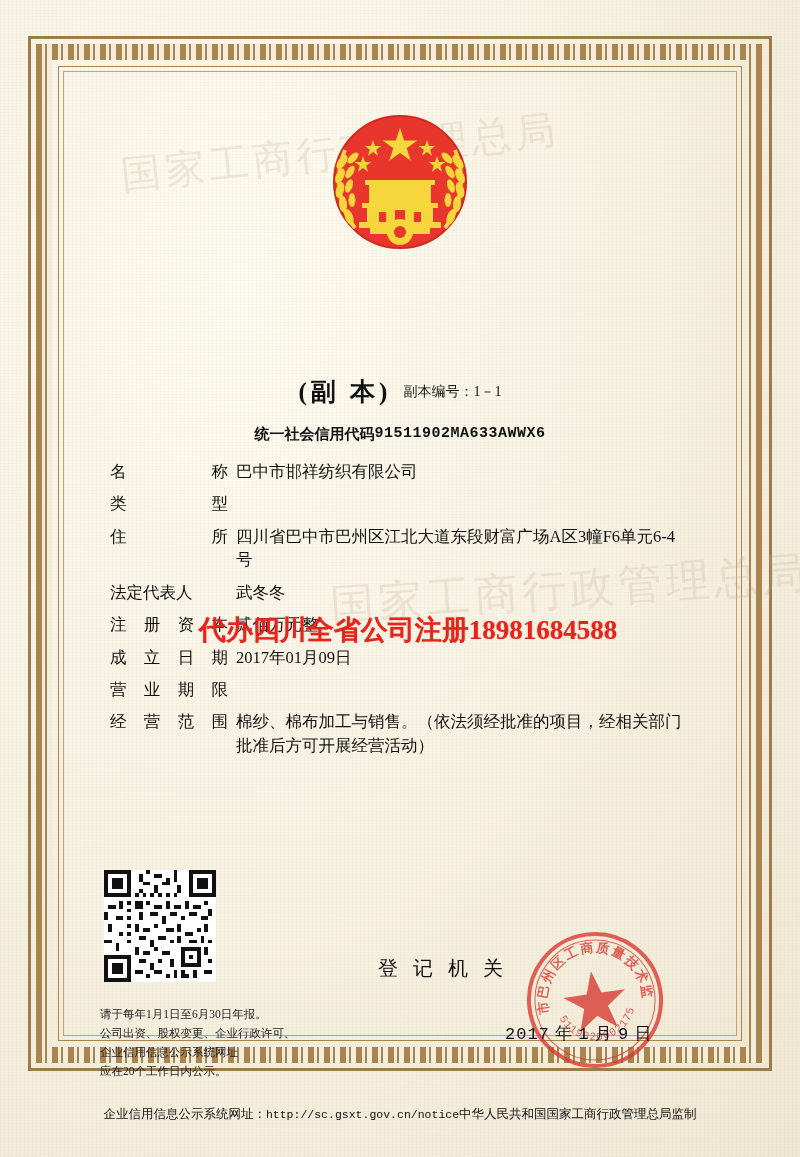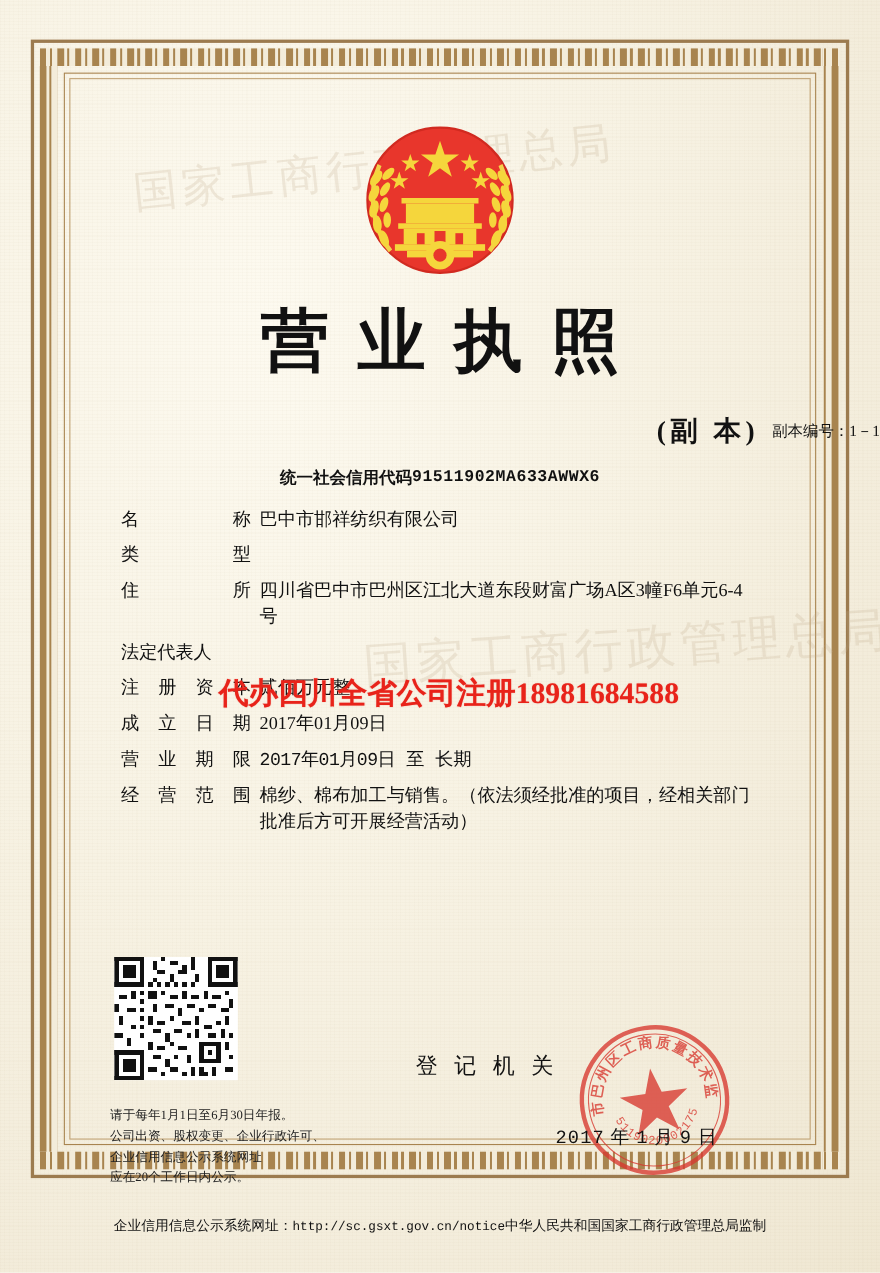--- a/index.html
+++ b/index.html
@@ -94,21 +94,21 @@
     font-weight: bold;
     font-size: 62px;
     letter-spacing: 26px;
     text-indent: 26px;
     color: #111;
   }
   .subtitle-row {
     position: absolute;
     left: 0; right: 0;
     top: 375px;
-    text-align: right;
+    text-align: center;
     color: #111;
   }
   .subtitle {
     font-family: "Liberation Serif", serif;
     font-size: 25px;
     letter-spacing: 4px;
     font-weight: bold;
   }
   .copy-no {
     font-size: 14px;
@@ -320,21 +320,20 @@
 
         <g fill="#f5d63c">
           <circle cx="85" cy="122" r="13"></circle>
           <rect x="55" y="118" width="60" height="6"></rect>
         </g>
         <circle cx="85" cy="122" r="6" fill="#e8362c"></circle>
       </g>
     </svg>
   </div>
 
-  <div class="title">营业执照</div>
 
   <div class="subtitle-row">
     <span class="subtitle">(副 本)</span><span class="copy-no">副本编号：1－1</span>
   </div>
 
   <div class="credit-row">
     <span>统一社会信用代码</span>
     <span class="credit-code">91511902MA633AWWX6</span>
   </div>
 
@@ -356,20 +355,21 @@
       <div class="field-label">
           <span>住</span>
           <span>所</span>
         </div>
       <div class="field-value">四川省巴中市巴州区江北大道东段财富广场A区3幢F6单元6-4号</div>
     </div>
     <div class="field-row">
       <div class="field-label">
           <span>法定代表人</span>
         </div>
+      <div class="field-value">武冬冬</div>
     </div>
     <div class="field-row">
       <div class="field-label">
           <span>注</span>
           <span>册</span>
           <span>资</span>
           <span>本</span>
         </div>
       <div class="field-value">贰佰万元整</div>
     </div>
@@ -382,23 +382,20 @@
         </div>
       <div class="field-value dateval">2017年01月09日</div>
     </div>
     <div class="field-row">
       <div class="field-label">
           <span>营</span>
           <span>业</span>
           <span>期</span>
           <span>限</span>
         </div>
-      <div class="field-value">
-        <span class="dateval">2017年01月09日</span><span class="gap-word">至</span><span>长期</span>
-      </div>
     </div>
     <div class="field-row">
       <div class="field-label">
           <span>经</span>
           <span>营</span>
           <span>范</span>
           <span>围</span>
         </div>
       <div class="field-value">棉纱、棉布加工与销售。（依法须经批准的项目，经相关部门批准后方可开展经营活动）</div>
     </div>

